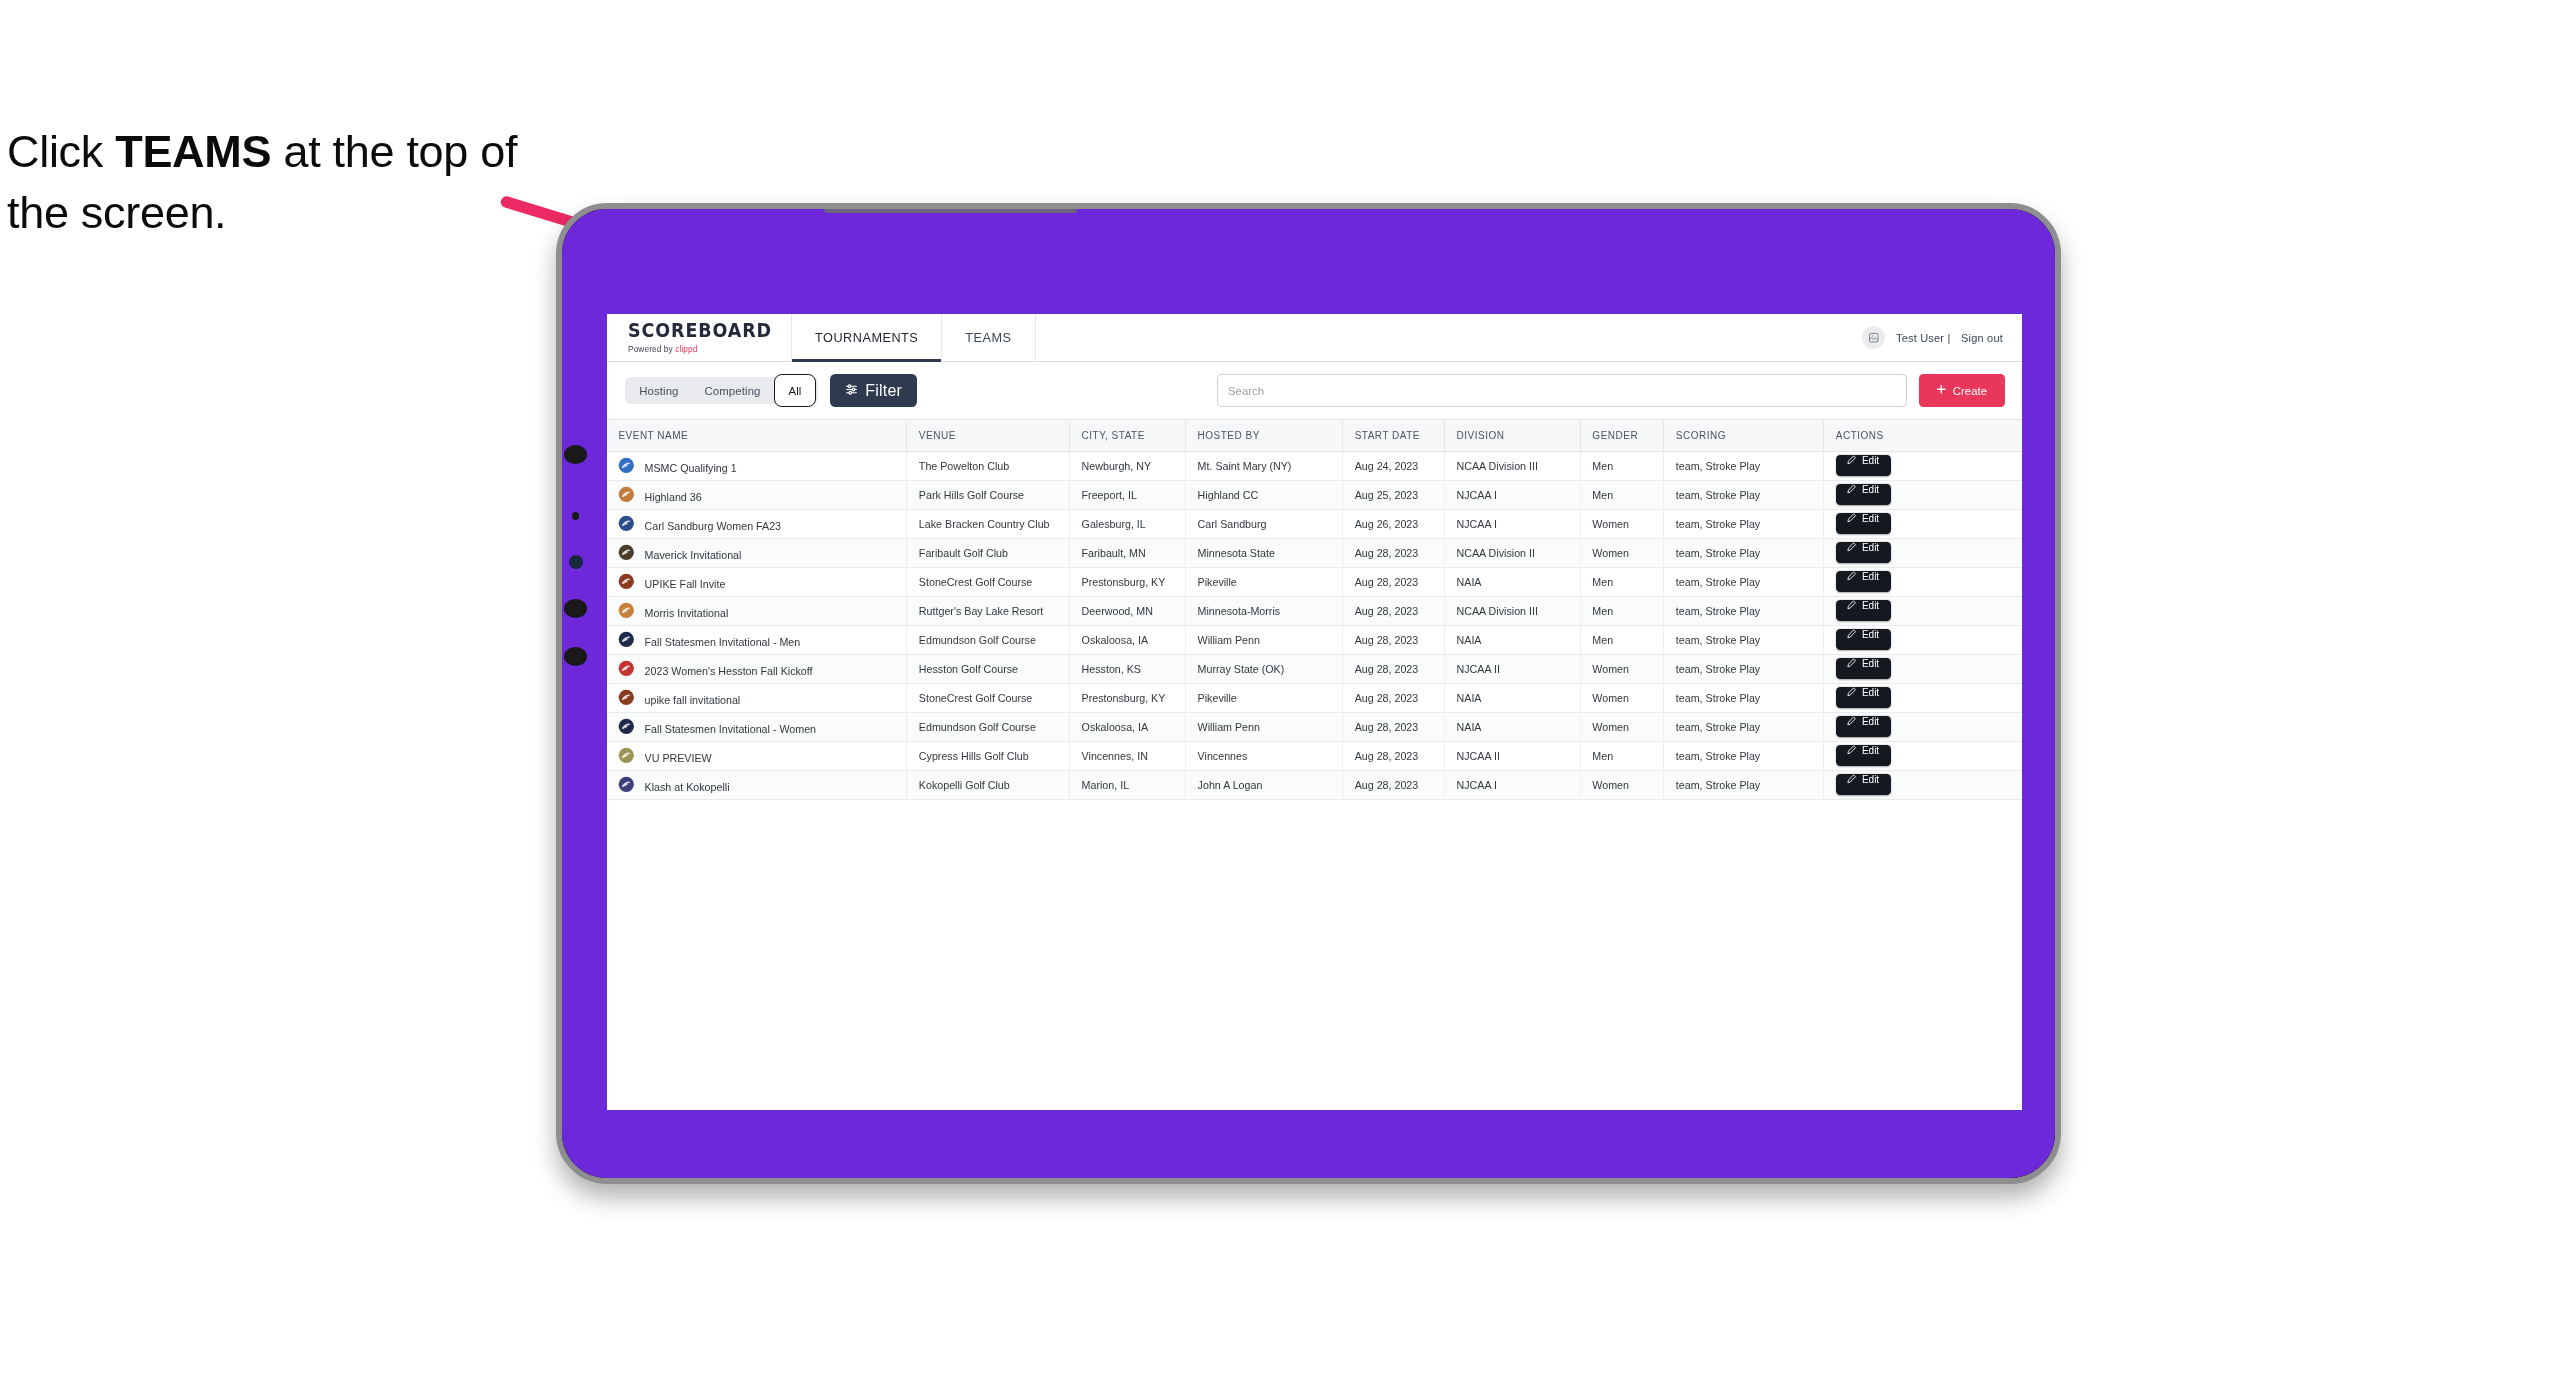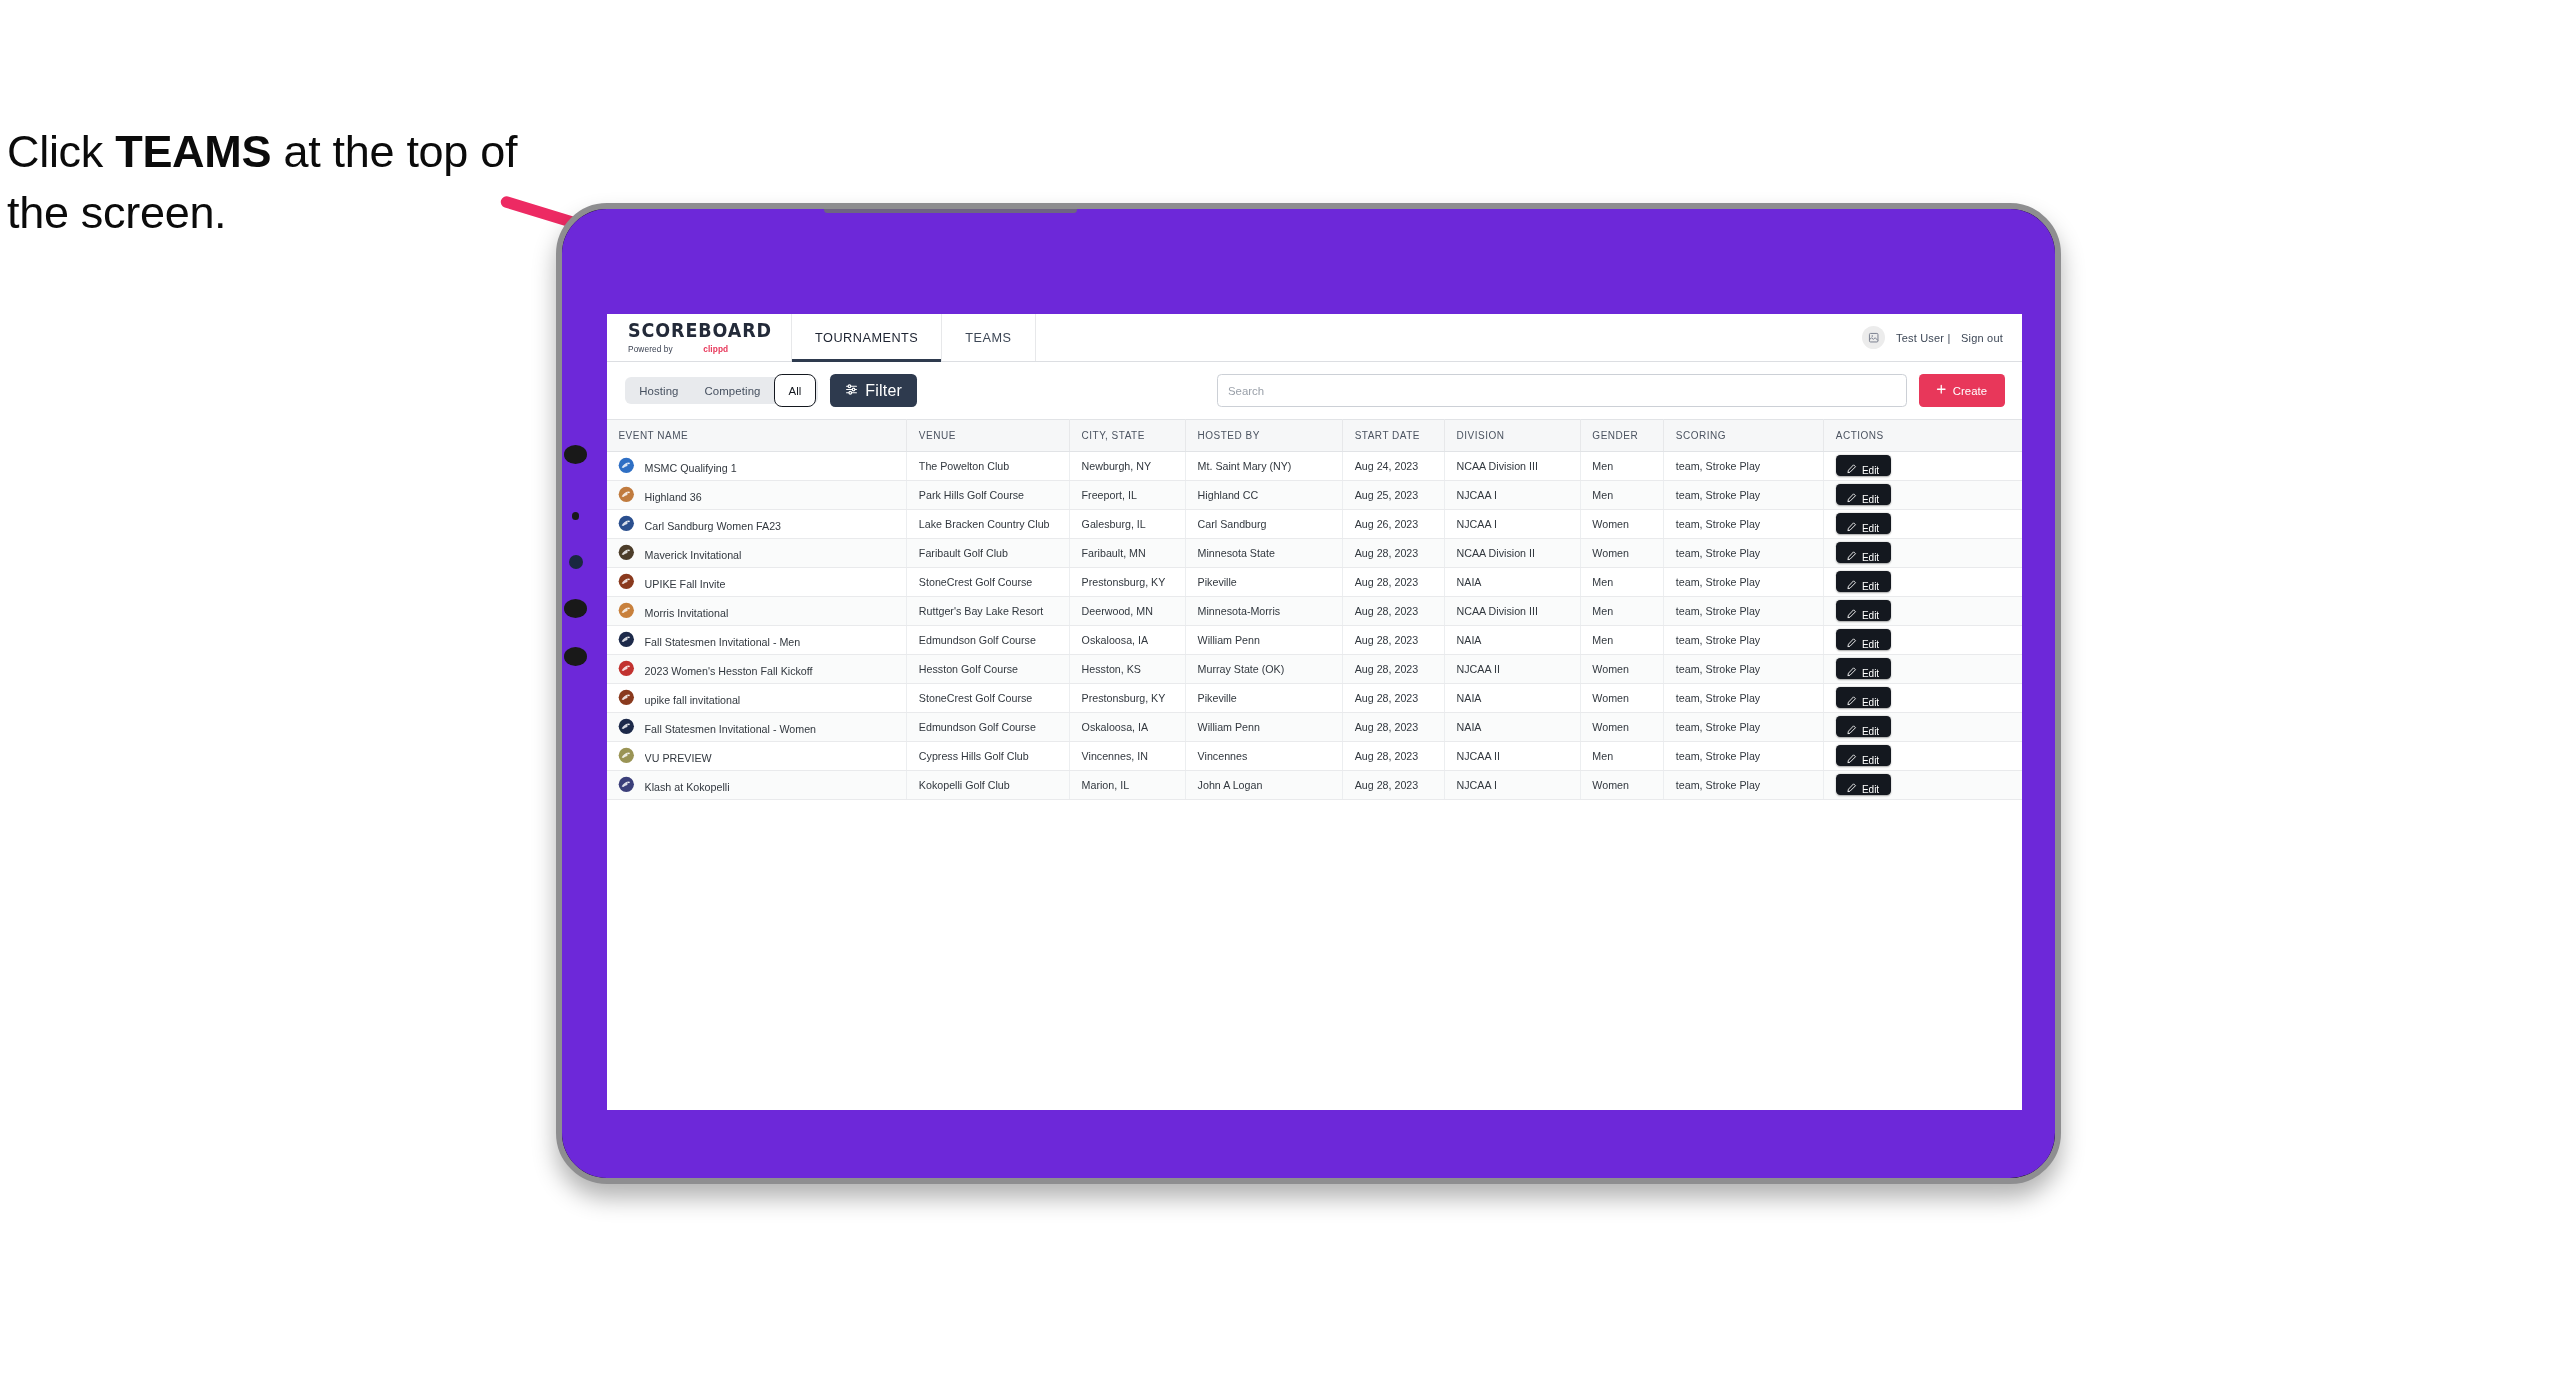--- a/index.html
+++ b/index.html
@@ -118,21 +118,21 @@
     font-family: "DejaVu Sans", sans-serif;
     transform: scaleY(1.08);
     transform-origin: left center;
   }
   .brand-sub {
     font-size: 8.3px;
     color: #3b4252;
     margin-top: 2.6px;
     letter-spacing: 0.1px;
   }
-  .brand-sub .clippd { color: #e8375a; font-weight: 700; margin-left: 28px; }
+  .brand-sub .clippd { color: #e8375a; font-weight: 400; }
 
   .nav-tabs { display: flex; align-items: stretch; }
   .nav-tab {
     display: flex;
     align-items: center;
     padding: 0 23px;
     font-size: 12.7px;
     letter-spacing: 0.5px;
     color: #3d4756;
     border-right: 0.9px solid #e7e8ea;
@@ -279,21 +279,21 @@
   .evcell { display: flex; align-items: flex-end; gap: 9.6px; }
   .evlogo {
     width: 16.6px; height: 16.6px;
     flex: none;
     border-radius: 1.7px;
     display: block;
   }
   .evname { overflow: hidden; text-overflow: ellipsis; white-space: nowrap; }
 
   .edit-btn {
-    display: inline-flex; align-items: flex-end; gap: 5.2px;
+    display: inline-flex; align-items: flex-start; gap: 5.2px;
     background: #14181f;
     color: #ffffff;
     border: none;
     border-radius: 4.4px;
     height: 21px;
     padding: 0 11.4px;
     font-size: 10px;
     cursor: pointer;
     font-family: "Liberation Sans", sans-serif;
     box-shadow: 0 0.9px 1.7px rgba(0,0,0,.35);

